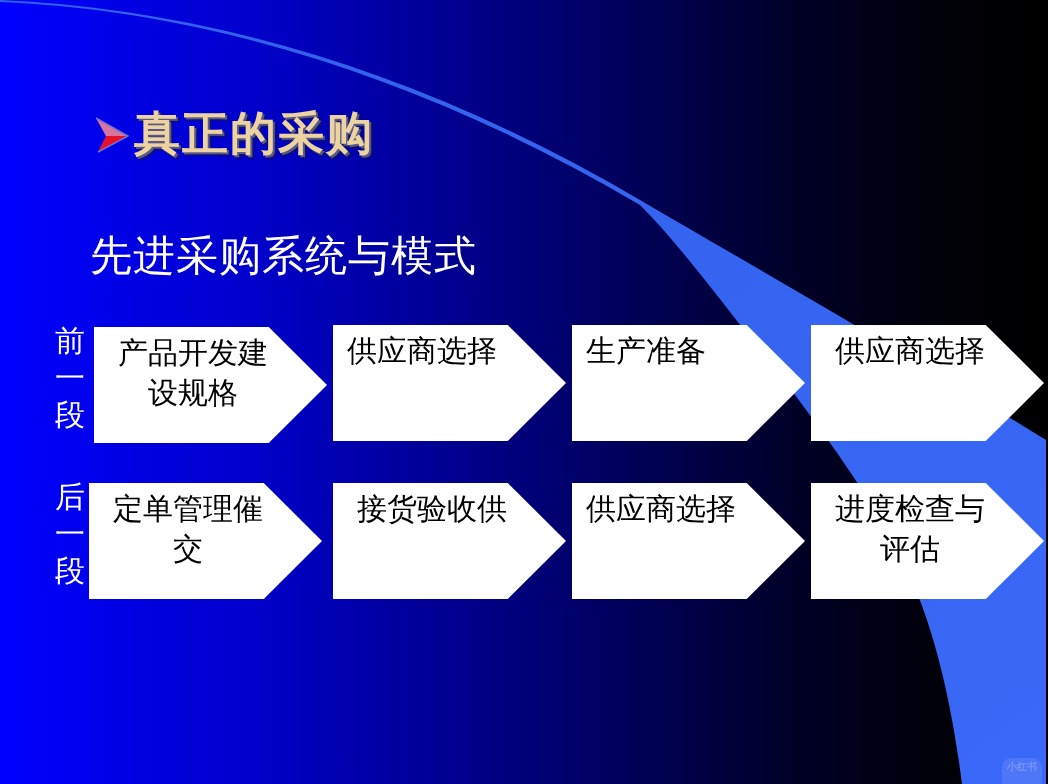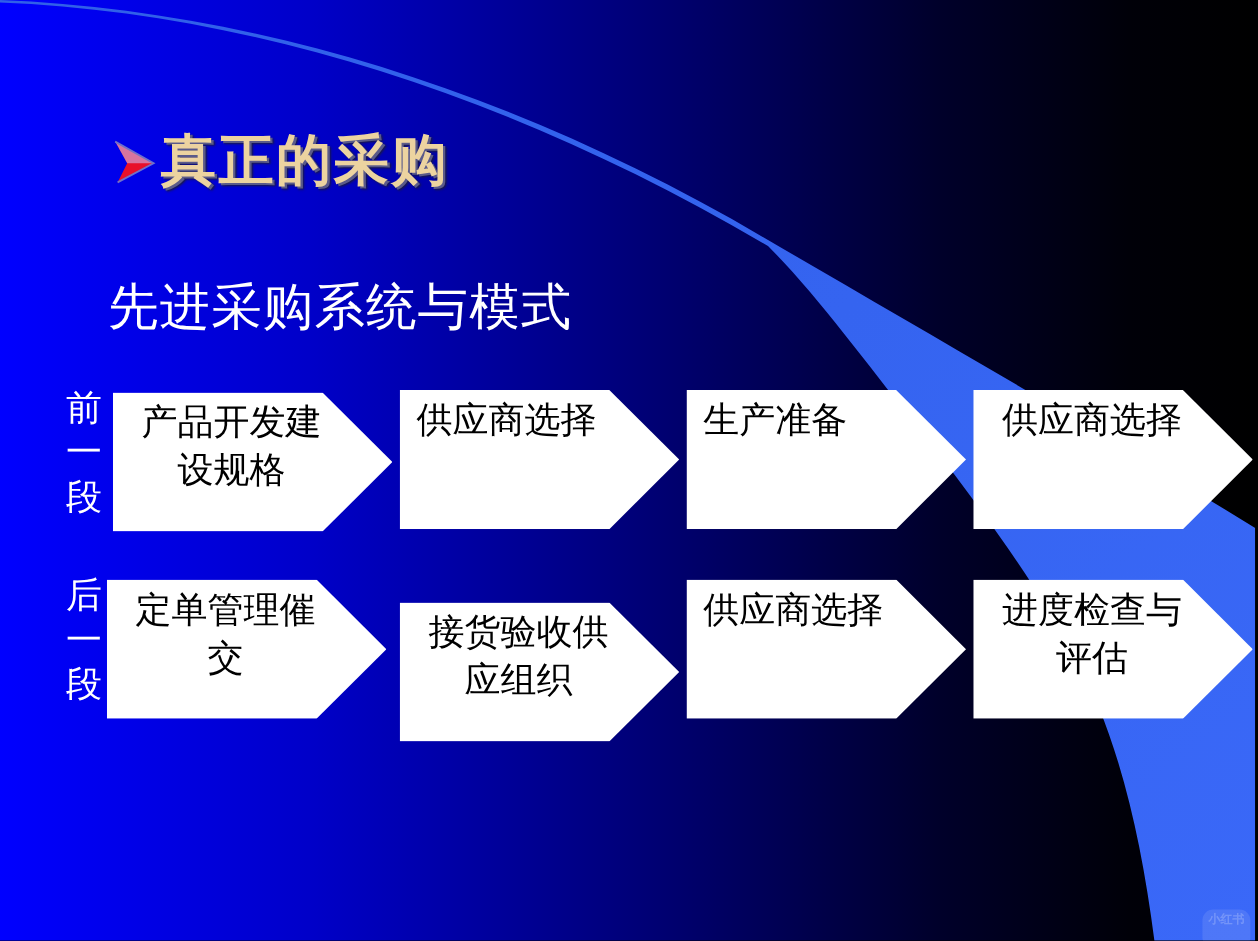--- a/index.html
+++ b/index.html
@@ -172,24 +172,23 @@
     <span>一</span>
     <span>段</span>
   </div>
 
   <div class="step" style="left:89px; top:483px;">
     <div class="step-text center">
       <div>定单管理催</div>
       <div>交</div>
     </div>
   </div>
-  <div class="step" style="left:333px; top:483px;margin-top:19px;">
+  <div class="step" style="left:333px; top:483px;">
     <div class="step-text center">
       <div>接货验收供</div>
-      <div>应组织</div>
     </div>
   </div>
   <div class="step" style="left:572px; top:483px;">
     <div class="step-text left">
       <div>供应商选择</div>
       <div></div>
     </div>
   </div>
   <div class="step" style="left:811px; top:483px;">
     <div class="step-text center">

